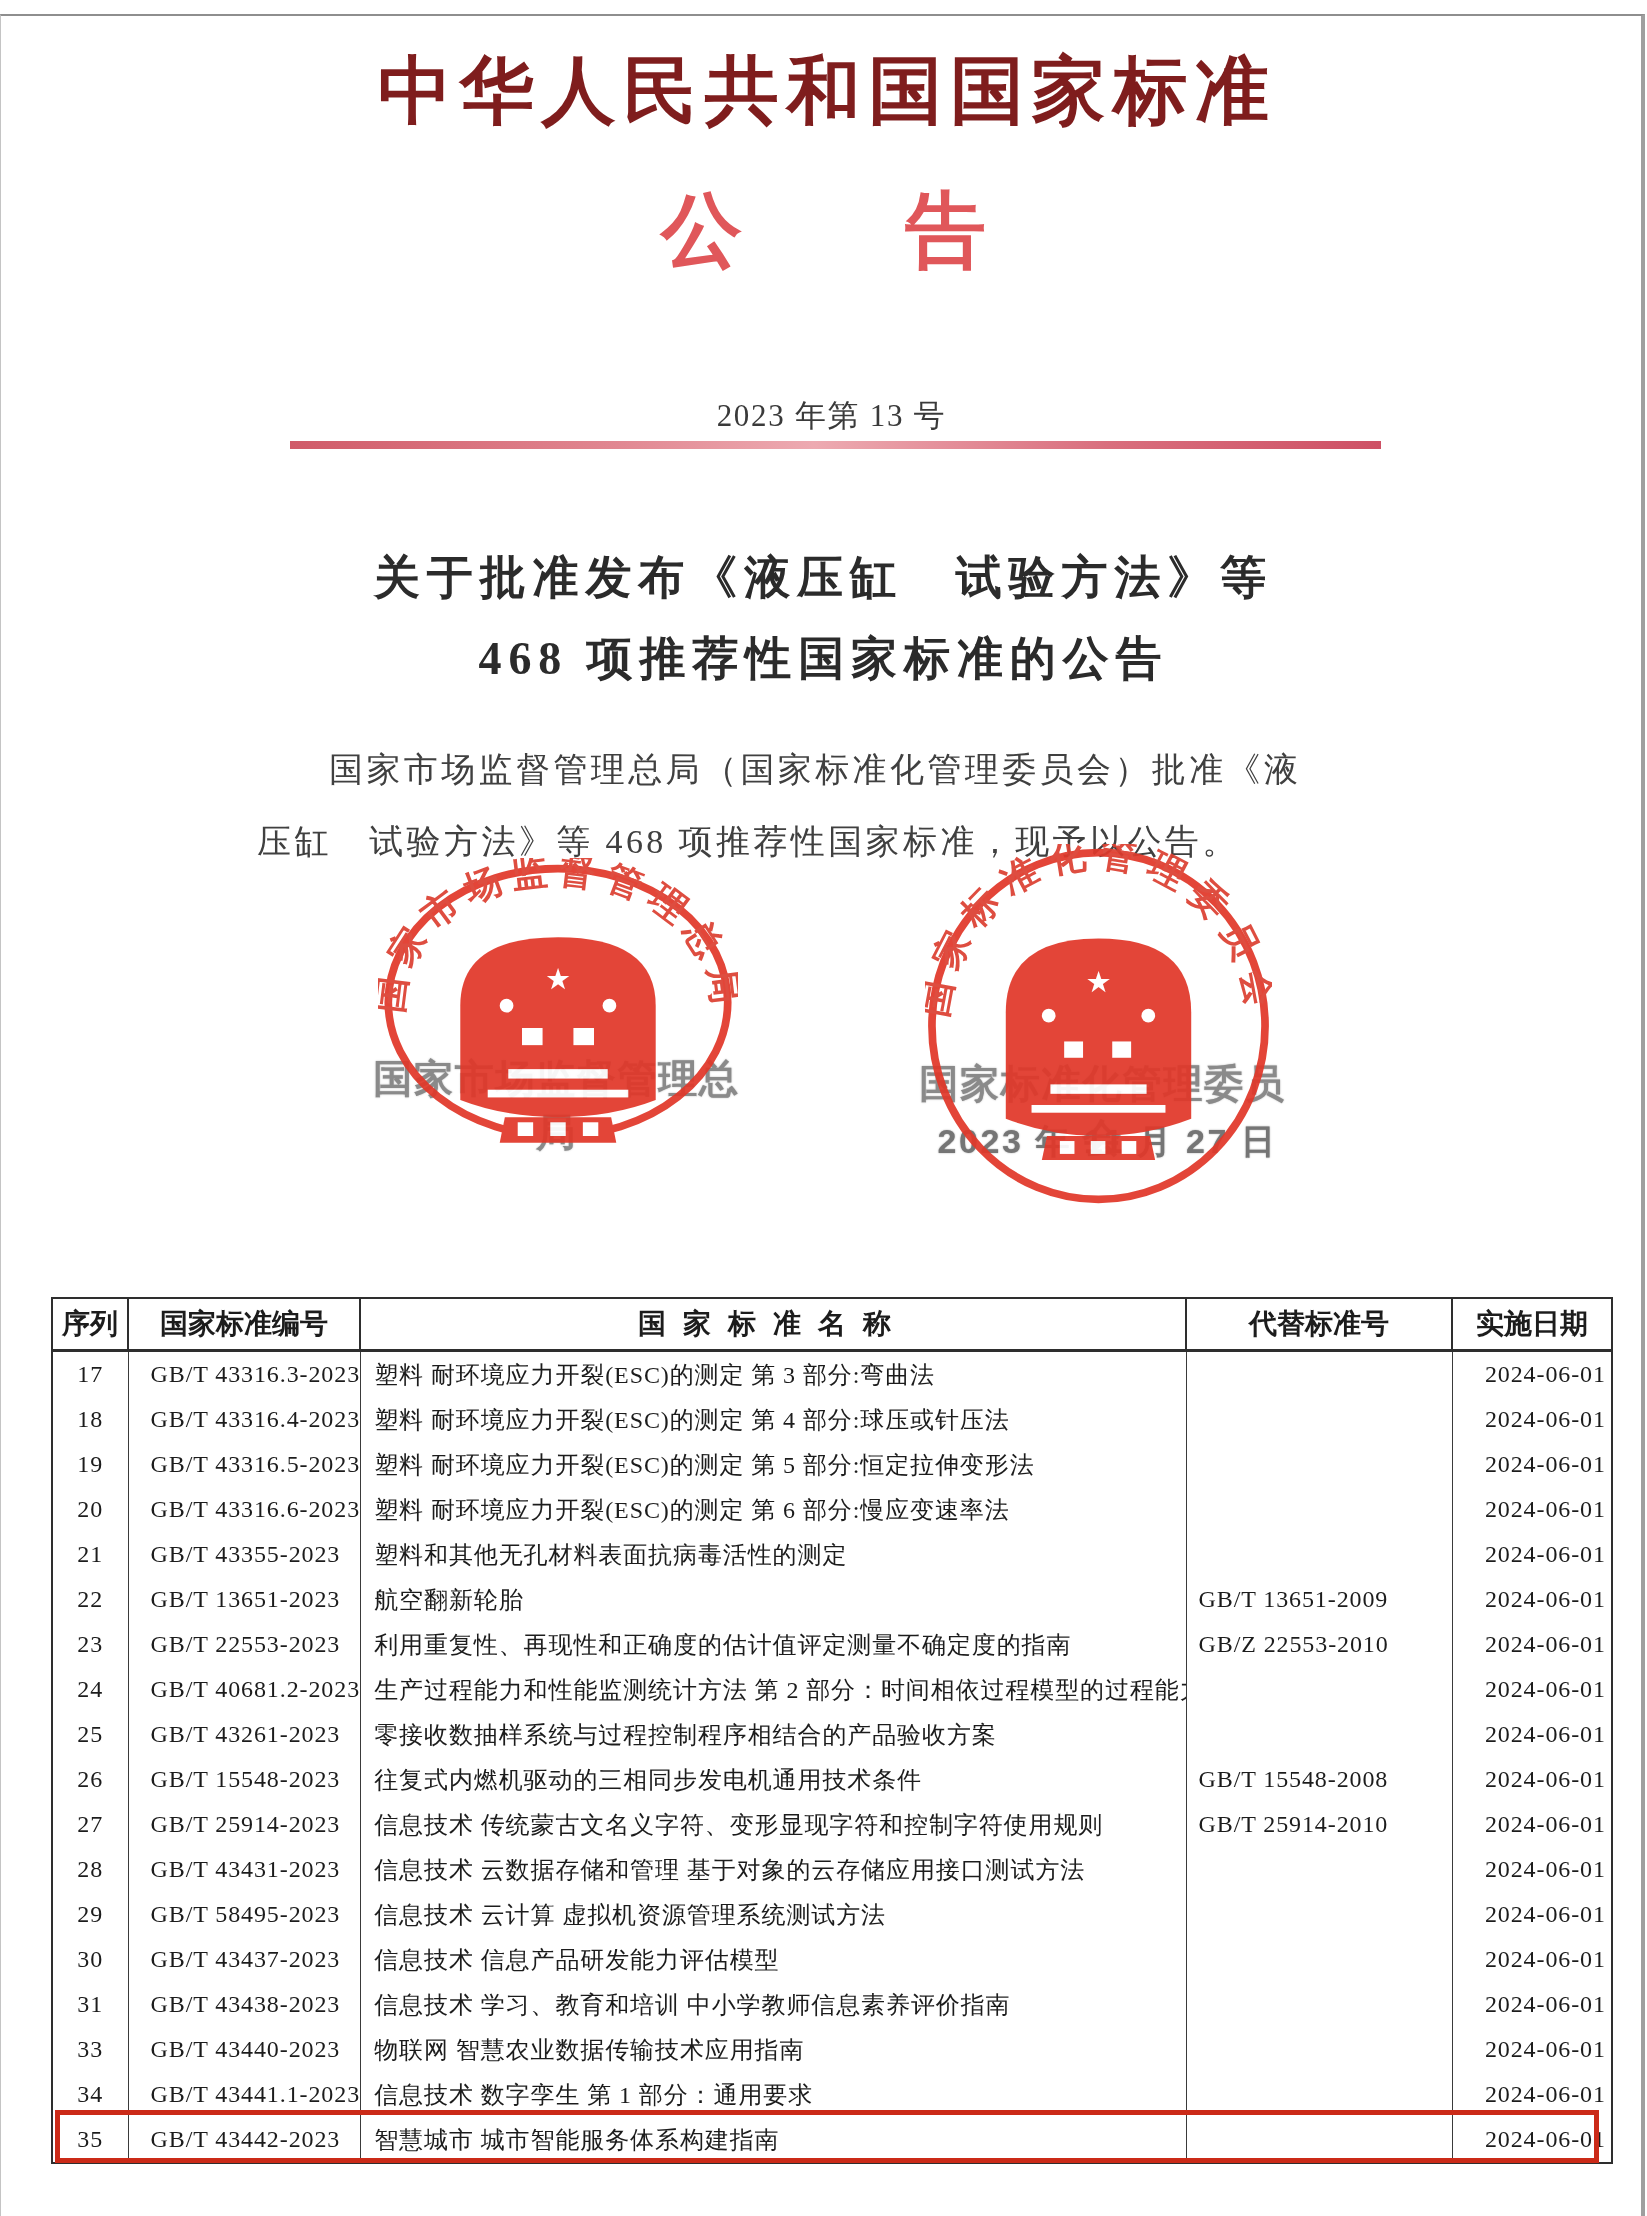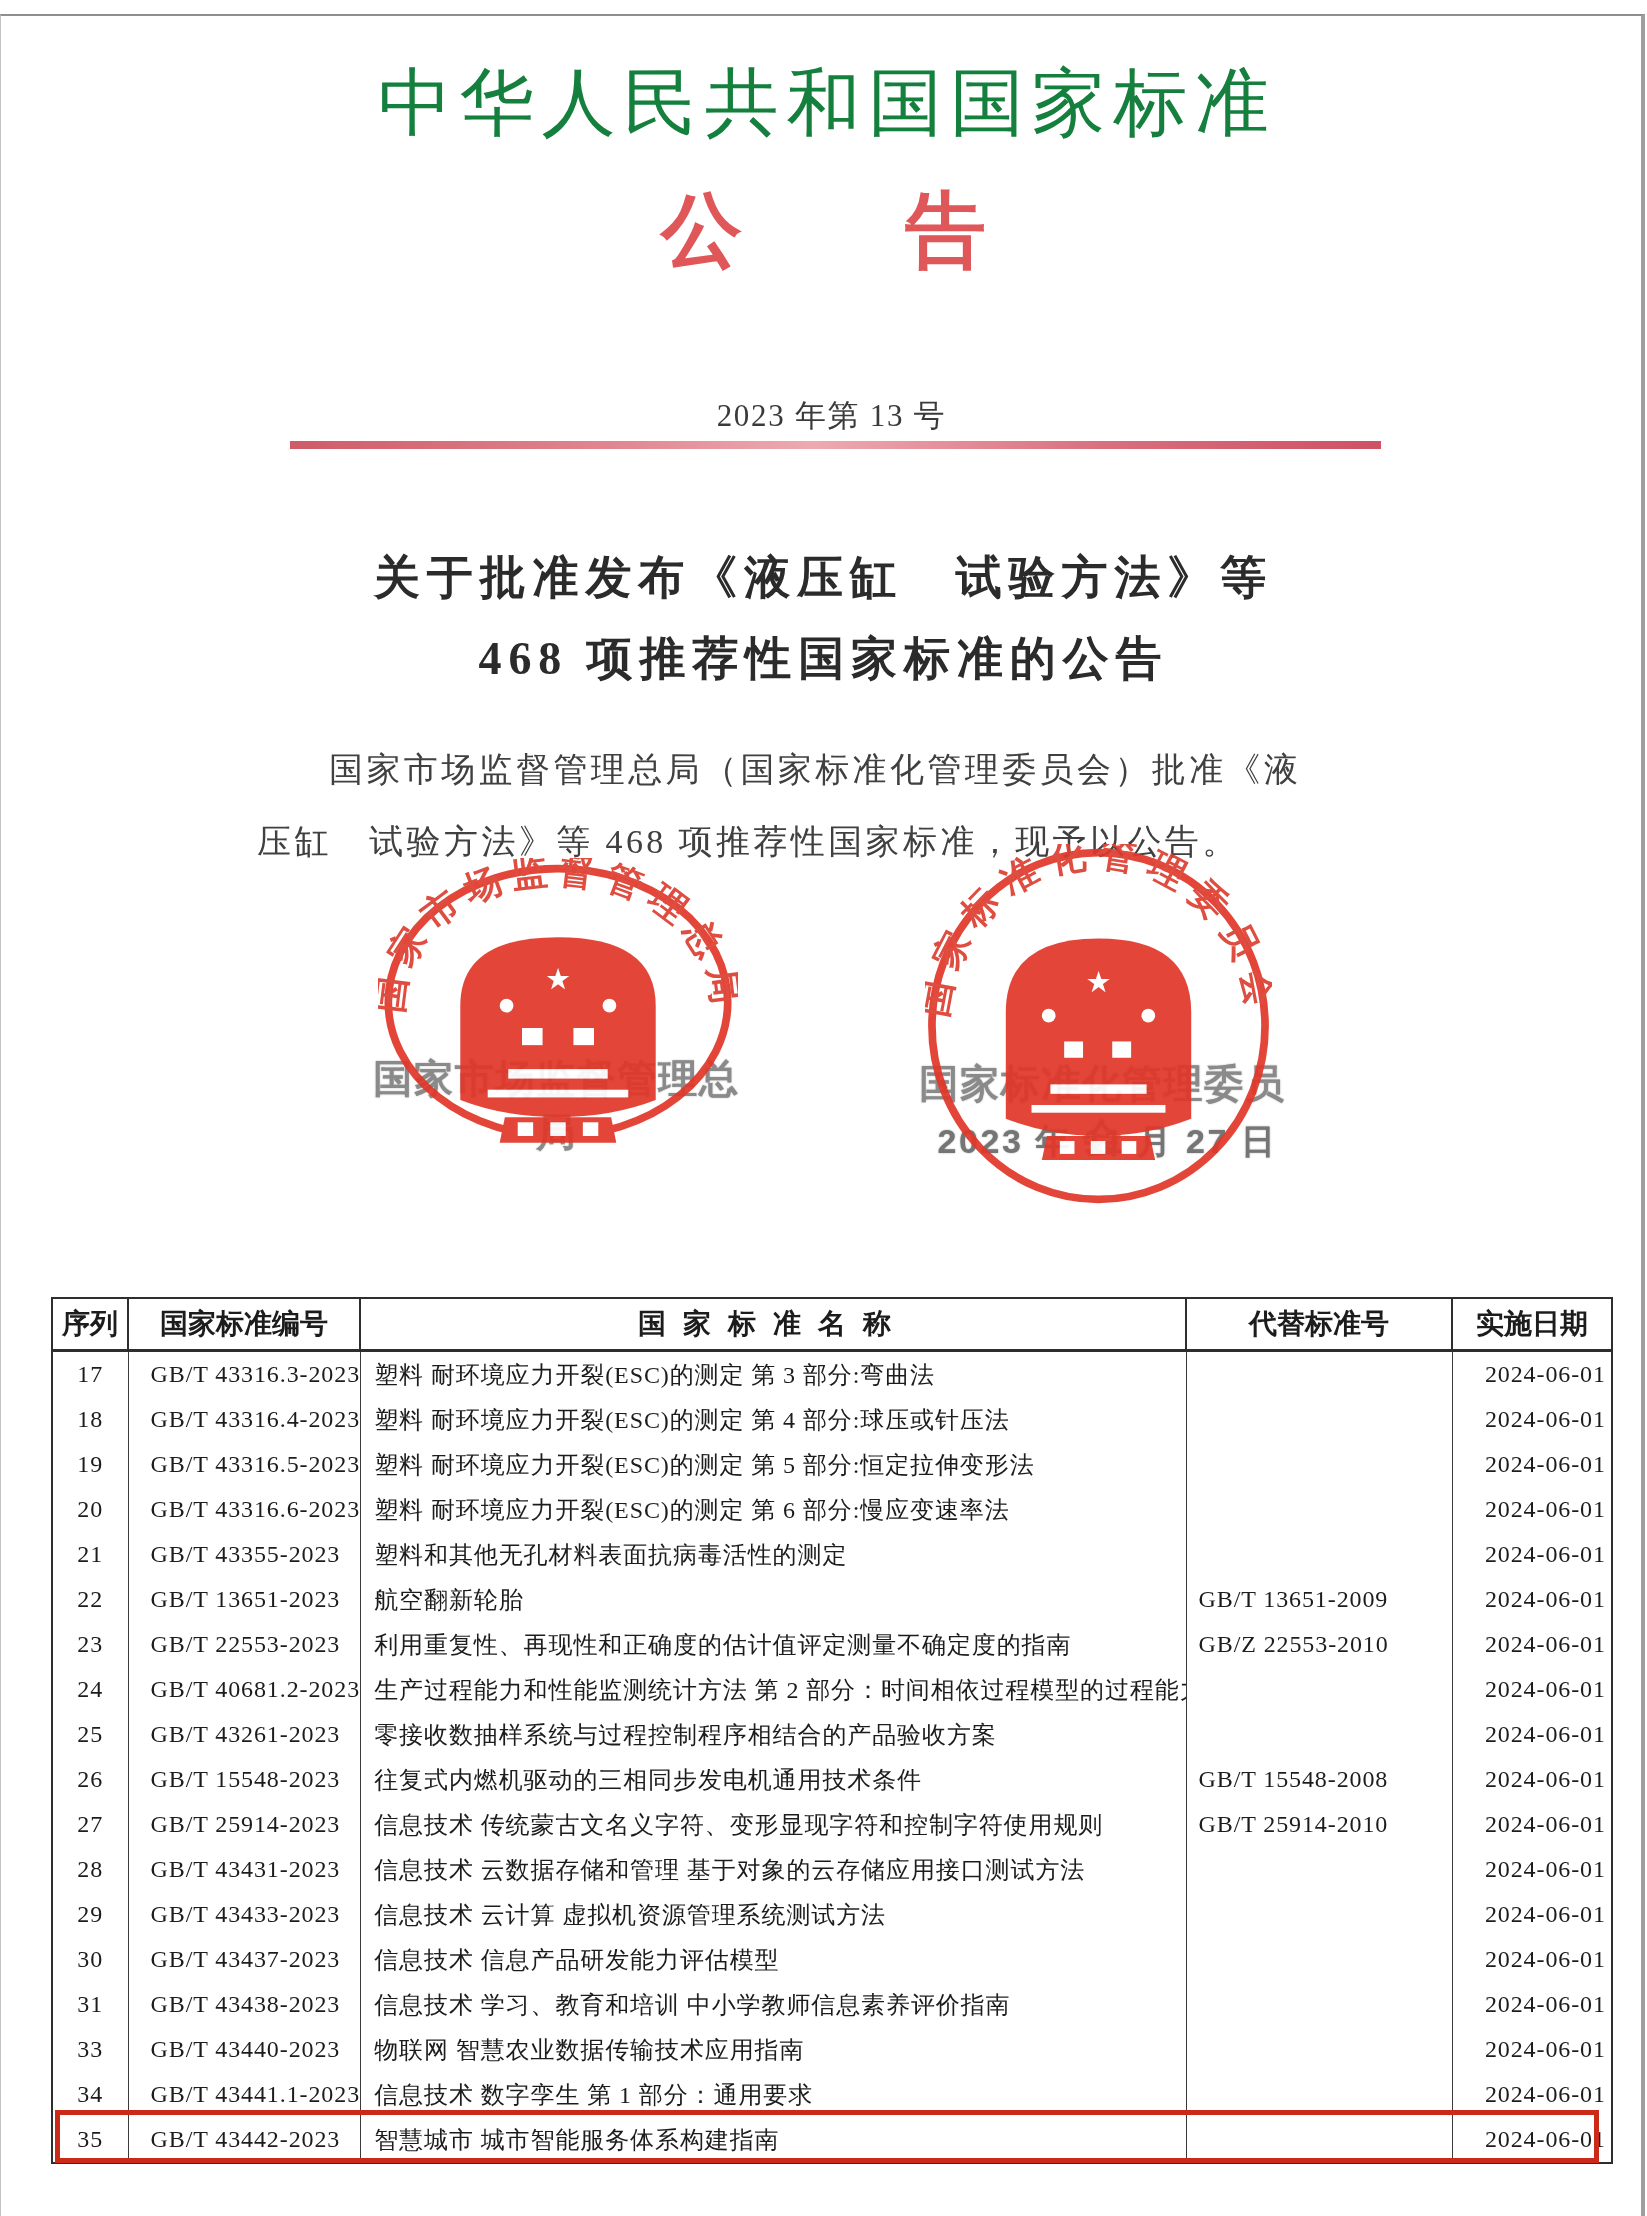--- a/index.html
+++ b/index.html
@@ -7,22 +7,22 @@
     position:relative;width:1647px;height:2216px;background:#ffffff;
     font-family:"Liberation Serif","DejaVu Serif",serif;overflow:hidden;
   }
   
   .frame{
     position:absolute;top:13.7px;left:0;right:1.7px;bottom:0;
     border-top:2.6px solid #8e8e8e;border-right:4.3px solid #9f9f9f;border-left:1.7px solid #c4c4c4;
     pointer-events:none;
   }
   .doc-title{
-    position:absolute;top:63px;left:0;width:100%;text-align:center;
-    font-size:74px;font-weight:400;color:#15803d;letter-spacing:7.7px;padding-left:7.7px;
+    position:absolute;top:51px;left:0;width:100%;text-align:center;
+    font-size:74px;font-weight:700;color:#7f1d1d;letter-spacing:7.7px;padding-left:7.7px;
     box-sizing:border-box;line-height:1.1;
   }
   .doc-subtitle{
     position:absolute;top:187px;left:0;width:100%;display:flex;justify-content:center;gap:163px;
     font-size:81px;font-weight:600;color:#e0575a;line-height:1.1;
   }
   .issue-no{
     position:absolute;top:395px;left:0;width:100%;text-align:center;
     font-size:31px;color:#3a3a3a;letter-spacing:1.7px;padding-left:8px;
   }
@@ -258,21 +258,21 @@
         </tr>
         <tr>
           <td class="col-seq">28</td>
           <td class="col-code">GB/T 43431-2023</td>
           <td class="col-name">信息技术 云数据存储和管理 基于对象的云存储应用接口测试方法</td>
           <td class="col-replaces"></td>
           <td class="col-date">2024-06-01</td>
         </tr>
         <tr>
           <td class="col-seq">29</td>
-          <td class="col-code">GB/T 43433-2023</td>
+          <td class="col-code">GB/T 58495-2023</td>
           <td class="col-name">信息技术 云计算 虚拟机资源管理系统测试方法</td>
           <td class="col-replaces"></td>
           <td class="col-date">2024-06-01</td>
         </tr>
         <tr>
           <td class="col-seq">30</td>
           <td class="col-code">GB/T 43437-2023</td>
           <td class="col-name">信息技术 信息产品研发能力评估模型</td>
           <td class="col-replaces"></td>
           <td class="col-date">2024-06-01</td>

